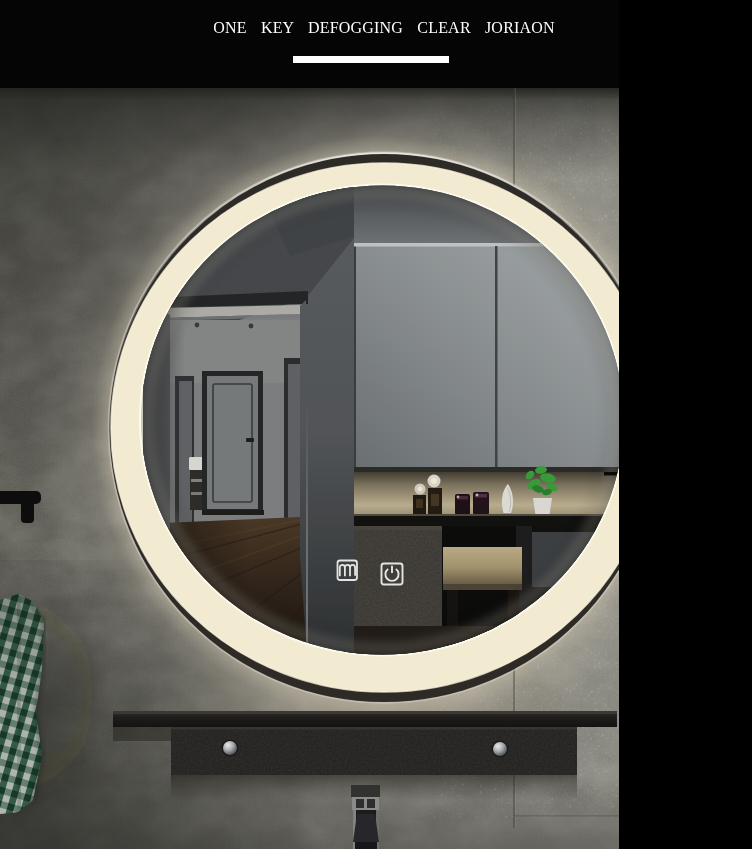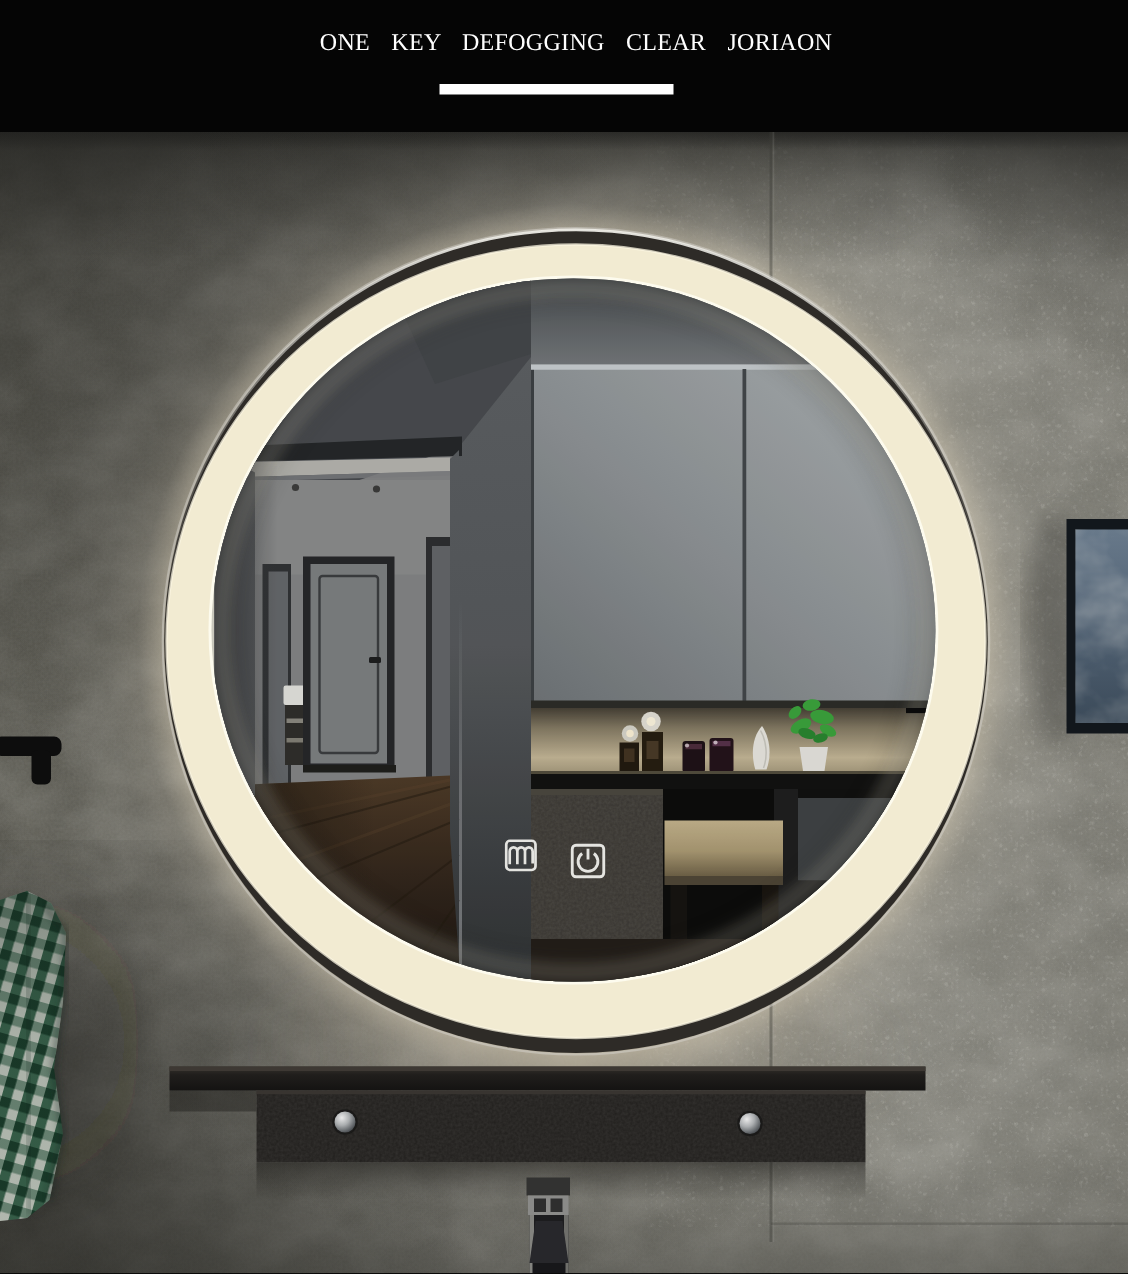--- a/index.html
+++ b/index.html
@@ -1,16 +1,16 @@
 <!DOCTYPE html>
 <html><head>
 <meta charset="utf-8">
 <style>
   html,body{margin:0;padding:0;background:#000;}
-  #stage{position:relative;width:752px;height:849px;overflow:hidden;background:#000;}
+  #stage{position:relative;width:619px;height:849px;overflow:hidden;background:#000;}
   svg{display:block;}
 </style>
 </head>
 <body>
 <div id="stage">
 <svg width="752" height="849" viewBox="0 0 752 849">
 <defs>
 
   <linearGradient id="wallH" x1="0" y1="0" x2="1" y2="0">
     <stop offset="0" stop-color="#57564e"></stop>

